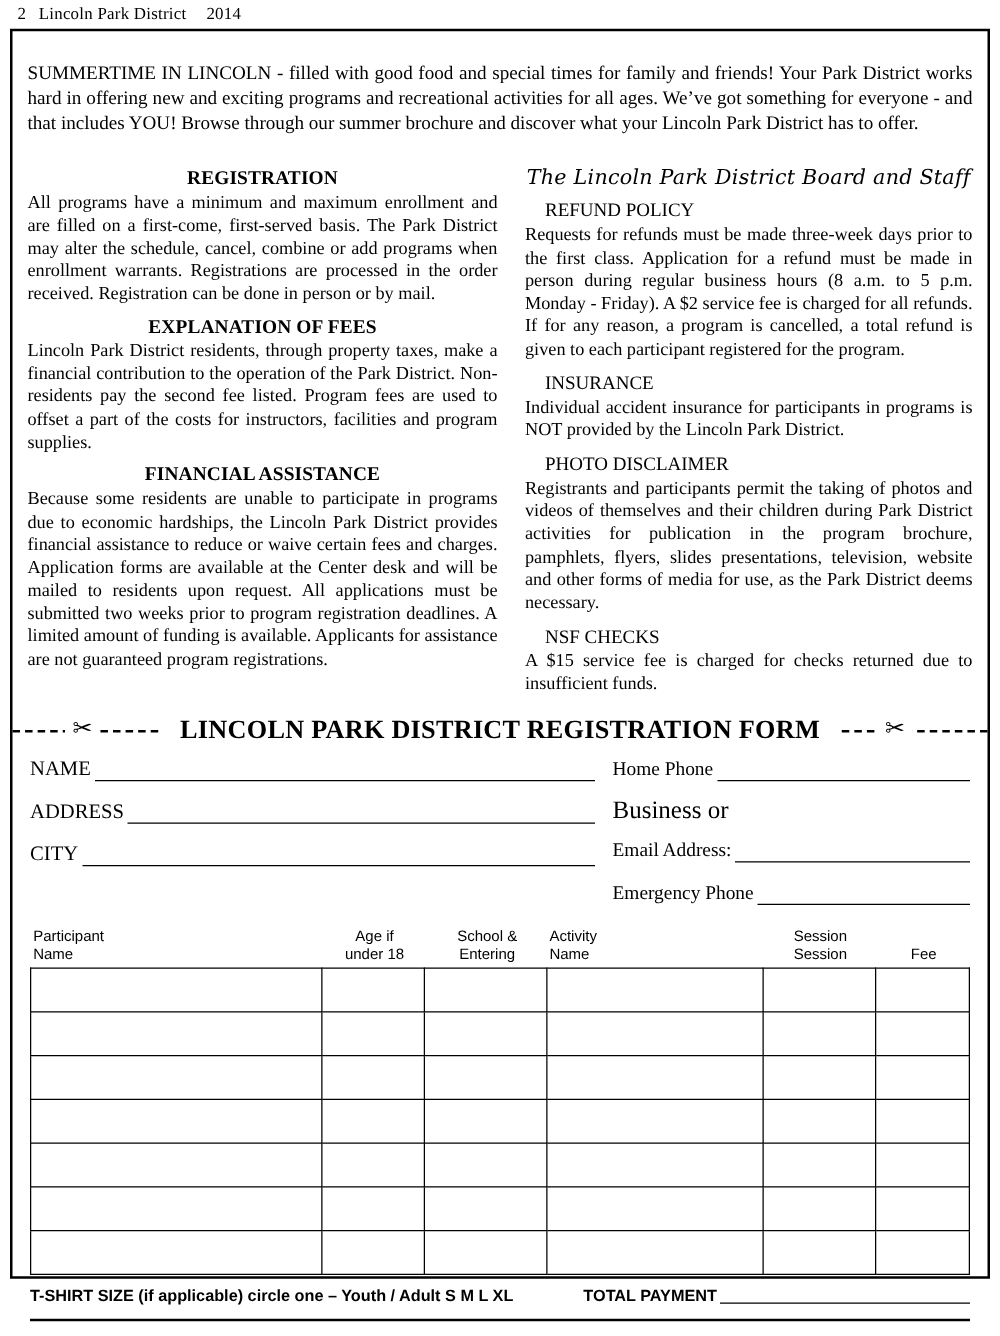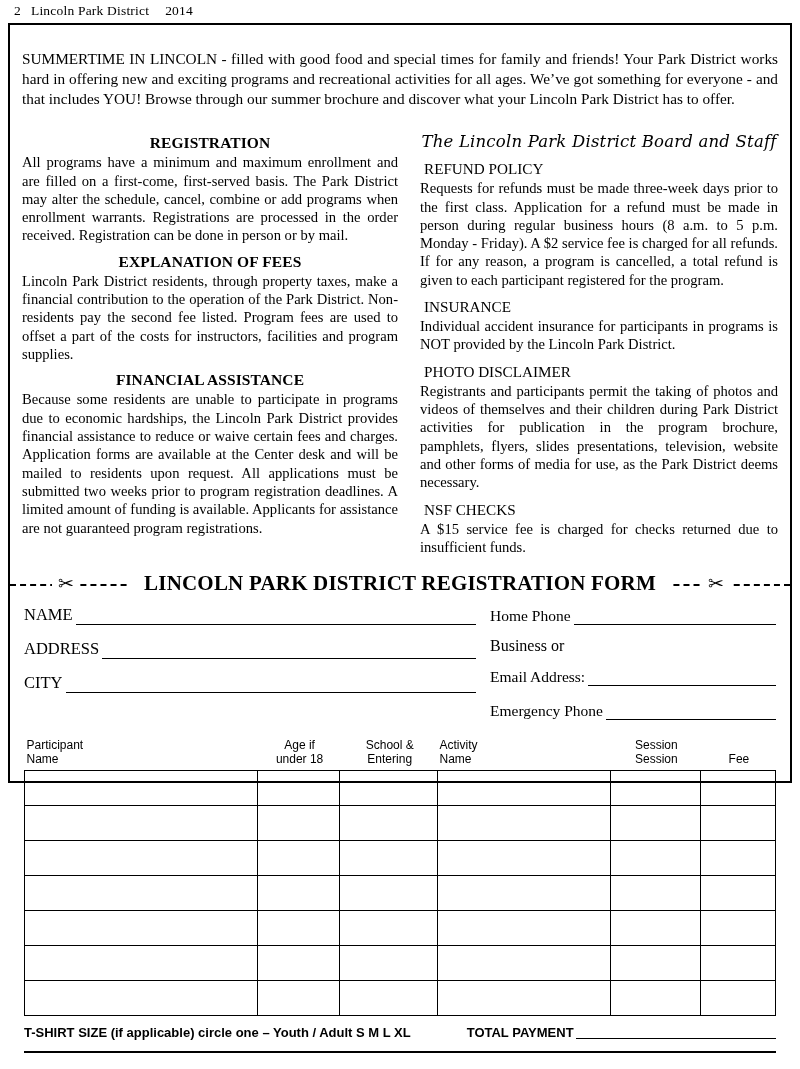--- a/index.html
+++ b/index.html
@@ -29,21 +29,21 @@
     padding: 3px 0 4px 6px;
     letter-spacing: .2px;
   }
   .pagehead .num { margin-right: 10px; }
   .pagehead .yr { margin-left: 16px; }
 
   
   .frame {
     border: 2px solid #000;
     width: 784px;
-    height: 760px;
+    height: 1000px;
     margin: 0 auto;
     position: relative;
     background: #fff;
   }
 
   
   .intro {
     font-size: 15.3px;
     line-height: 1.30;
     text-align: justify;
@@ -65,21 +65,21 @@
     font-size: 15.5px;
     margin: 8px 0 1px 0;
     letter-spacing: .1px;
     text-align: center;
   }
   h3.sec.first { margin-top: 2px; }
   h4.sec2 {
     font-family: "Liberation Serif", serif;
     font-weight: normal;
     font-size: 15.2px;
-    margin: 9px 0 1px 4px;
+    margin: 9px 0 1px 16px;
   }
   p.body {
     font-size: 14.6px;
     line-height: 1.255;
     margin: 0 0 2px 0;
     text-align: justify;
   }
 
   .script-title {
     font-family: "DejaVu Serif", serif;
@@ -146,21 +146,21 @@
   }
   .fld .lab { white-space: nowrap; font-size: 16.5px; }
   .fld .rule {
     flex: 1;
     border-bottom: 1.4px solid #000;
     height: 15px;
     margin-left: 3px;
   }
   .fld.small .lab { font-size: 15.5px; }
 
-  .twoline { font-size: 16px; line-height: 1.05; }
+  .twoline { font-size: 20px; line-height: 1.05; }
 
   
   table.reg {
     border-collapse: collapse;
     width: 100%;
     margin-top: 6px;
   }
   table.reg th {
     font-family: "Liberation Sans", sans-serif;
     font-size: 12px;

